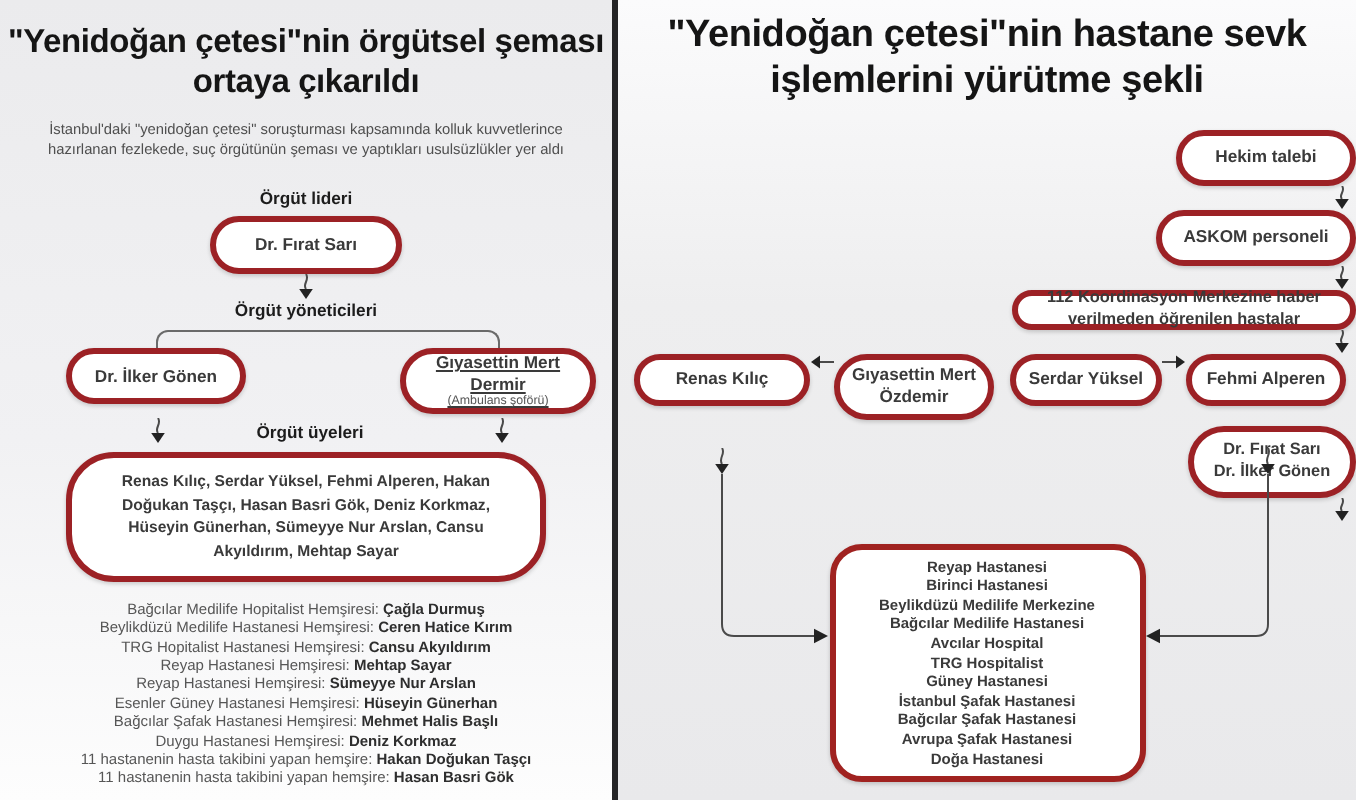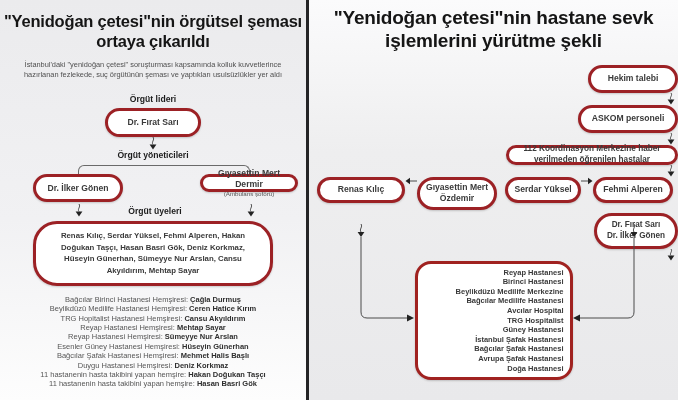--- a/index.html
+++ b/index.html
@@ -39,21 +39,21 @@
   }
   .pill .note{font-size:6.2px;font-weight:400;color:#555;}
   .arrow-wrap{display:flex;justify-content:center;height:12px;}
   .bracket{
     height:9px;margin:5px 0 0 78px;width:172px;box-sizing:border-box;
     border:1px solid #6a6a6a;border-bottom:none;
     border-radius:6px 6px 0 0;
   }
   .managers-row{display:flex;justify-content:space-between;padding:0 8px 0 33px;}
   .managers-row .pill.m1{width:90px;height:28px;}
-  .managers-row .pill.m2{width:98px;height:18px;}
+  .managers-row .pill.m2{width:98px;height:33px;text-decoration:underline;}
   .arrow-label-row{position:relative;height:14px;margin-top:2px;}
   .arrow-label-row .a1{position:absolute;left:72px;top:0;}
   .arrow-label-row .a2{position:absolute;left:244px;top:0;}
   .arrow-label-row .lbl{position:absolute;left:4px;right:0;top:2px;}
   .pill.members{
     width:240px;margin:3px auto 0;padding:6px 10px;border-radius:24px;
     font-size:7.8px;font-weight:600;line-height:1.5;
   }
   .assignments{margin-top:9px;text-align:center;}
   .a-line{font-size:7.5px;line-height:9.4px;color:#565656;font-weight:400;}
@@ -67,22 +67,22 @@
   .row4 .pill{height:26px;}
   .row4 .pill.two{height:33px;}
   .row4 .p1{width:88px;}
   .row4 .p2{width:80px;}
   .row4 .p3{width:76px;}
   .row4 .p4{width:80px;}
   .row4 .hgap{width:8px;}
   .harrow{width:12px;display:flex;align-items:center;justify-content:center;}
   .pill.docs{width:84px;height:36px;margin-top:2px;font-size:8.2px;}
   .pill.hospitals{
-    width:158px;margin:0 auto;padding:4px 6px;border-radius:16px;
-    border-color:#a02220;font-size:7.5px;line-height:1.28;font-weight:600;align-items:flex-end;
+    width:158px;margin:11px auto;padding:4px 6px;border-radius:16px;
+    border-color:#a02220;font-size:7.5px;line-height:1.28;font-weight:600;
   }
   .connector{position:absolute;}
   svg{display:block;}
 </style>
 </head>
 <body>
 
 <div class="stage">
 
   <section class="panel left">
@@ -125,21 +125,21 @@
           <path d="M7 0 C9 3 5 5 7 7.5" fill="none" stroke="#4a4a4a" stroke-width="1"></path>
           <polygon points="3.6,7.5 10.4,7.5 7,12.5" fill="#222"></polygon>
         </svg>
       </span>
     </div>
 
     <div class="pill members">Renas Kılıç, Serdar Yüksel, Fehmi Alperen, Hakan Doğukan Taşçı, Hasan Basri Gök, Deniz Korkmaz, Hüseyin Günerhan, Sümeyye Nur Arslan, Cansu Akyıldırım, Mehtap Sayar</div>
 
     <div class="assignments">
 
-        <div class="a-line"><span class="role">Bağcılar Birinci Hastanesi Hemşiresi:</span> <span class="nm">Çağla Durmuş</span></div>
+        <div class="a-line"><span class="role">Bağcılar Medilife Hopitalist Hemşiresi:</span> <span class="nm">Çağla Durmuş</span></div>
 
         <div class="a-line"><span class="role">Beylikdüzü Medilife Hastanesi Hemşiresi:</span> <span class="nm">Ceren Hatice Kırım</span></div>
 
         <div class="a-line"><span class="role">TRG Hopitalist Hastanesi Hemşiresi:</span> <span class="nm">Cansu Akyıldırım</span></div>
 
         <div class="a-line"><span class="role">Reyap Hastanesi Hemşiresi:</span> <span class="nm">Mehtap Sayar</span></div>
 
         <div class="a-line"><span class="role">Reyap Hastanesi Hemşiresi:</span> <span class="nm">Sümeyye Nur Arslan</span></div>
 
         <div class="a-line"><span class="role">Esenler Güney Hastanesi Hemşiresi:</span> <span class="nm">Hüseyin Günerhan</span></div>

